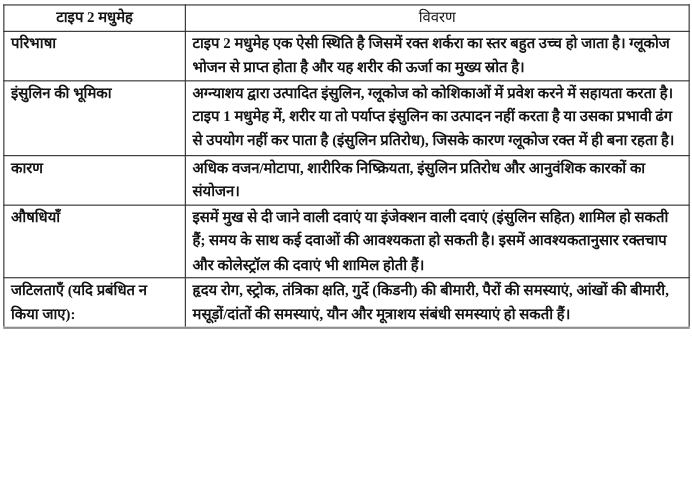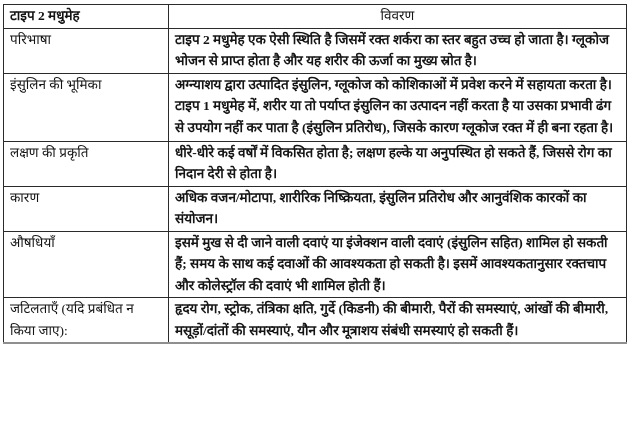--- a/index.html
+++ b/index.html
@@ -30,30 +30,30 @@
   table.info-table td, table.info-table th {
     border: 1px solid #2b2b2b;
     vertical-align: top;
     color: #141414;
     font-size: 13.5px;
     line-height: 21.5px;
     padding: 0 6px 1px 6px;
     overflow: hidden;
   }
   th.h-topic {
-    text-align: left;
+    text-align: center;
     font-weight: bold;
   }
   th.h-detail {
     text-align: center;
     font-weight: normal;
     padding-right: 190px; 
   }
   td.label-cell {
-    font-weight: normal;
+    font-weight: bold;
     padding-left: 7px;
   }
   td.detail-cell {
     font-weight: bold;
     padding-left: 8px;
     padding-right: 5px;
   }
   tr.hdr { height: 19px; }
 </style>
 </head>
@@ -73,24 +73,20 @@
     </thead>
     <tbody>
       <tr style="height:44px">
         <td class="label-cell">परिभाषा</td>
         <td class="detail-cell">टाइप 2 मधुमेह एक ऐसी स्थिति है जिसमें रक्त शर्करा का स्तर बहुत उच्च हो जाता है। ग्लूकोज भोजन से प्राप्त होता है और यह शरीर की ऊर्जा का मुख्य स्रोत है।</td>
       </tr>
       <tr style="height:68px">
         <td class="label-cell">इंसुलिन की भूमिका</td>
         <td class="detail-cell">अग्न्याशय द्वारा उत्पादित इंसुलिन, ग्लूकोज को कोशिकाओं में प्रवेश करने में सहायता करता है। टाइप 1 मधुमेह में, शरीर या तो पर्याप्त इंसुलिन का उत्पादन नहीं करता है या उसका प्रभावी ढंग से उपयोग नहीं कर पाता है (इंसुलिन प्रतिरोध), जिसके कारण ग्लूकोज रक्त में ही बना रहता है।</td>
       </tr>
-      <tr style="height:44px">
-        <td class="label-cell">लक्षण की प्रकृति</td>
-        <td class="detail-cell">धीरे-धीरे कई वर्षों में विकसित होता है; लक्षण हल्के या अनुपस्थित हो सकते हैं, जिससे रोग का निदान देरी से होता है।</td>
-      </tr>
       <tr style="height:22px">
         <td class="label-cell">कारण</td>
         <td class="detail-cell">अधिक वजन/मोटापा, शारीरिक निष्क्रियता, इंसुलिन प्रतिरोध और आनुवंशिक कारकों का संयोजन।</td>
       </tr>
       <tr style="height:65px">
         <td class="label-cell">औषधियाँ</td>
         <td class="detail-cell">इसमें मुख से दी जाने वाली दवाएं या इंजेक्शन वाली दवाएं (इंसुलिन सहित) शामिल हो सकती हैं; समय के साथ कई दवाओं की आवश्यकता हो सकती है। इसमें आवश्यकतानुसार रक्तचाप और कोलेस्ट्रॉल की दवाएं भी शामिल होती हैं।</td>
       </tr>
       <tr style="height:45px">
         <td class="label-cell">जटिलताएँ (यदि प्रबंधित न किया जाए):</td>

